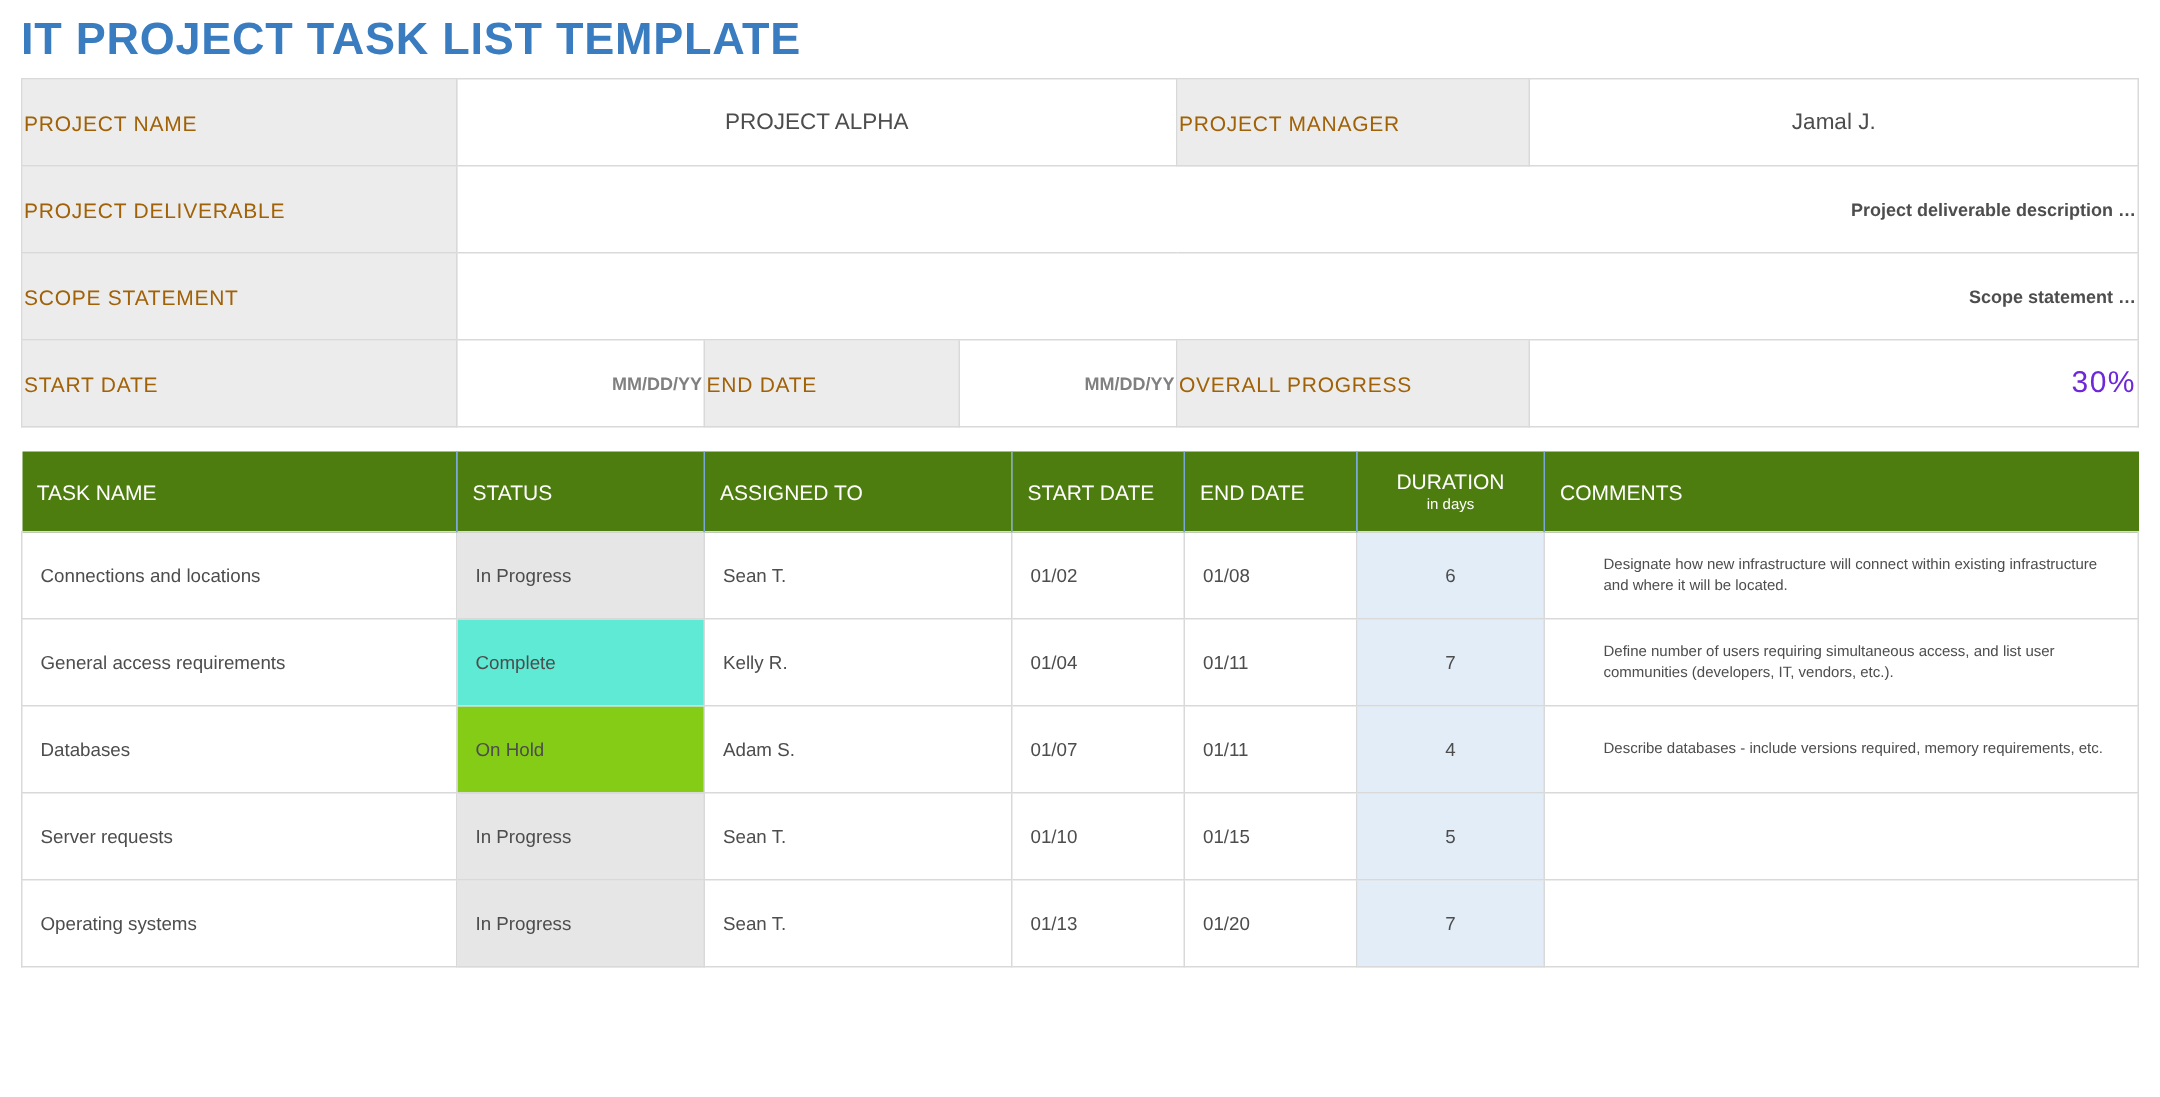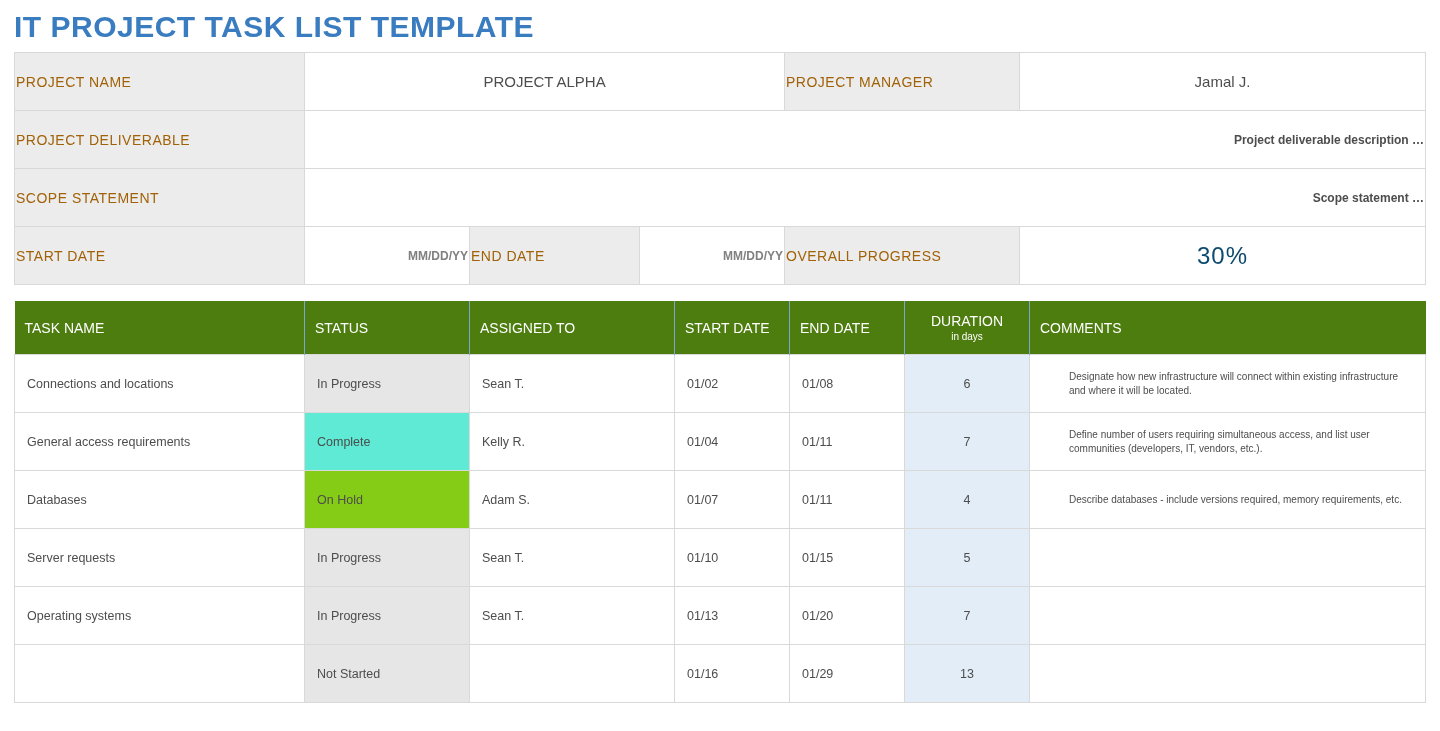--- a/index.html
+++ b/index.html
@@ -46,23 +46,23 @@
     color: #4d4d4d;
     font-size: 15px;
   }
   .meta .val-left {
     padding-left: 14px;
     font-weight: 700;
     color: #4d4d4d;
     font-size: 12px;
   }
   .meta .progress {
-    text-align: center;
-    font-size: 24px;
-    color: #0c4a6e;
+    text-align: right;
+    font-size: 20px;
+    color: #6d28d9;
     letter-spacing: 1px;
   }
   .meta .placeholder {
     font-weight: 700;
     color: #808080;
     font-size: 12px;
     padding-left: 34px;
   }
 
   
@@ -214,23 +214,14 @@
       </tr>
       <tr>
         <td>Operating systems</td>
         <td class="status-inprogress">In Progress</td>
         <td>Sean T.</td>
         <td>01/13</td>
         <td>01/20</td>
         <td class="center dur-cell">7</td>
         <td class="comments"></td>
       </tr>
-      <tr>
-        <td></td>
-        <td class="status-notstarted">Not Started</td>
-        <td></td>
-        <td>01/16</td>
-        <td>01/29</td>
-        <td class="center dur-cell">13</td>
-        <td class="comments"></td>
-      </tr>
     </tbody>
 </table>
 
 </body></html>

